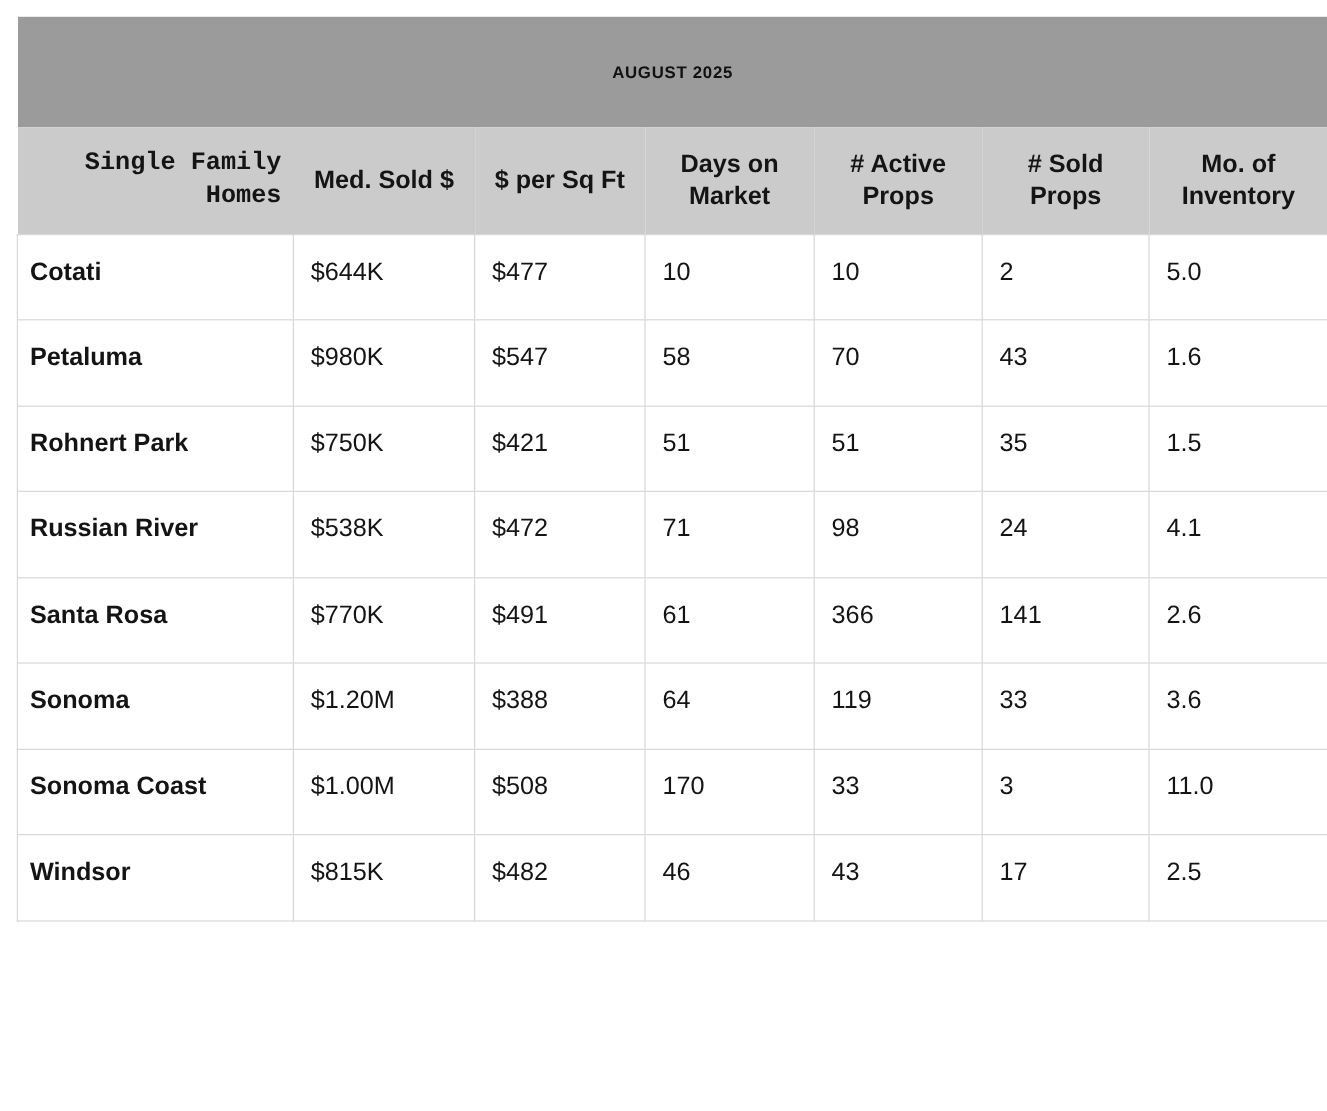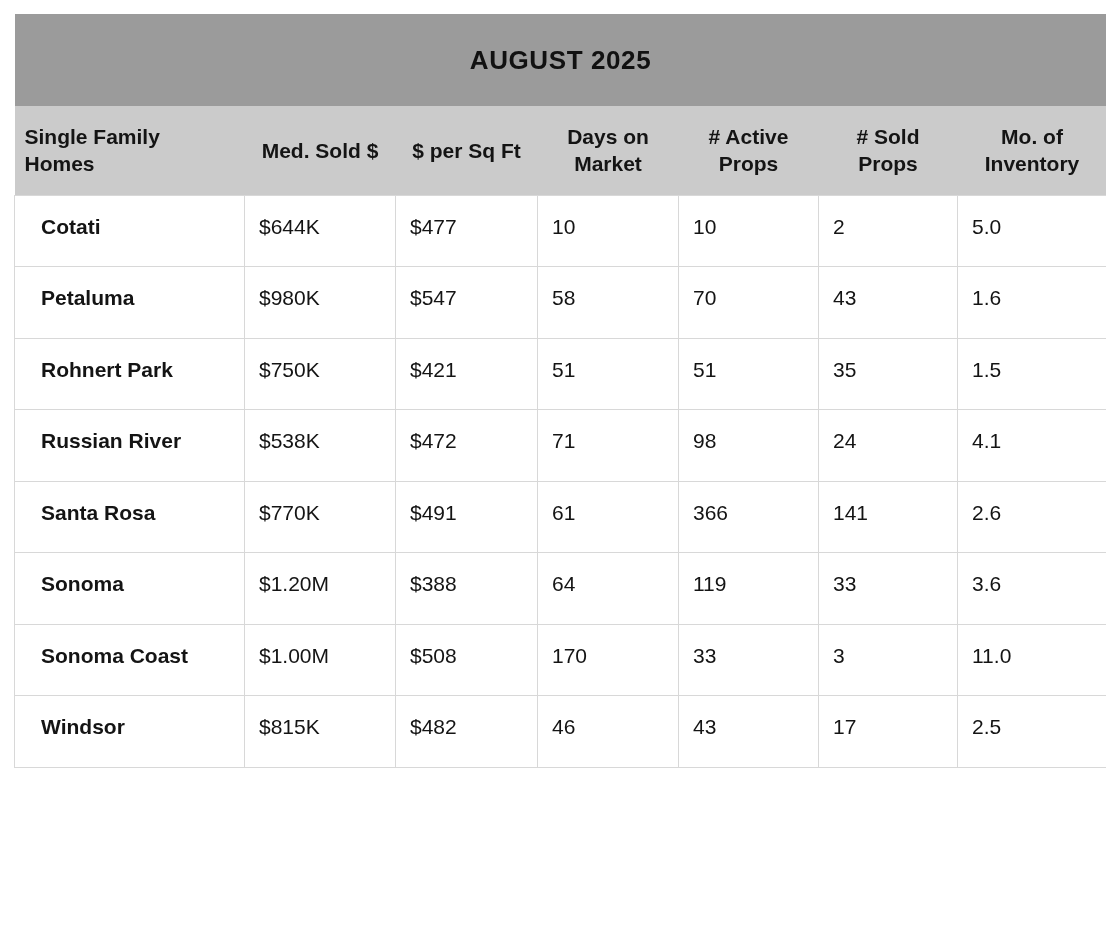--- a/index.html
+++ b/index.html
@@ -25,53 +25,54 @@
     border-collapse: collapse;
     table-layout: fixed;
   }
   
   tr.title-row td {
     height: 92px;
     background: #9b9b9b;
     text-align: center;
     vertical-align: middle;
     font-weight: bold;
-    font-size: 26px;
+    font-size: 14px;
     letter-spacing: 0.6px;
     color: #111111;
   }
   
   tr.header-row th {
     height: 89px;
     background: #cbcbcb;
     font-weight: bold;
     font-size: 21px;
     line-height: 27px;
     vertical-align: middle;
     text-align: center;
     padding: 0 10px;
     color: #141414;
   }
   tr.header-row th.col-name {
-    text-align: left;
+    text-align: right;
     padding-left: 10px;
+    font-family: Liberation Mono, monospace;
   }
   
   tbody.data td {
     height: 71.5px;
     background: #ffffff;
     border: 1px solid #d8d8d8;
     font-size: 21px;
     vertical-align: middle;
     padding: 0 14px 8px 14px;
   }
   tbody.data td.row-name {
     font-weight: bold;
     text-align: left;
-    padding-left: 26px;
+    padding-left: 10px;
   }
   tbody.data td.num {
     font-weight: normal;
   }
 </style>
 </head>
 <body>
 
 <div class="sheet">
   <table class="stats">

